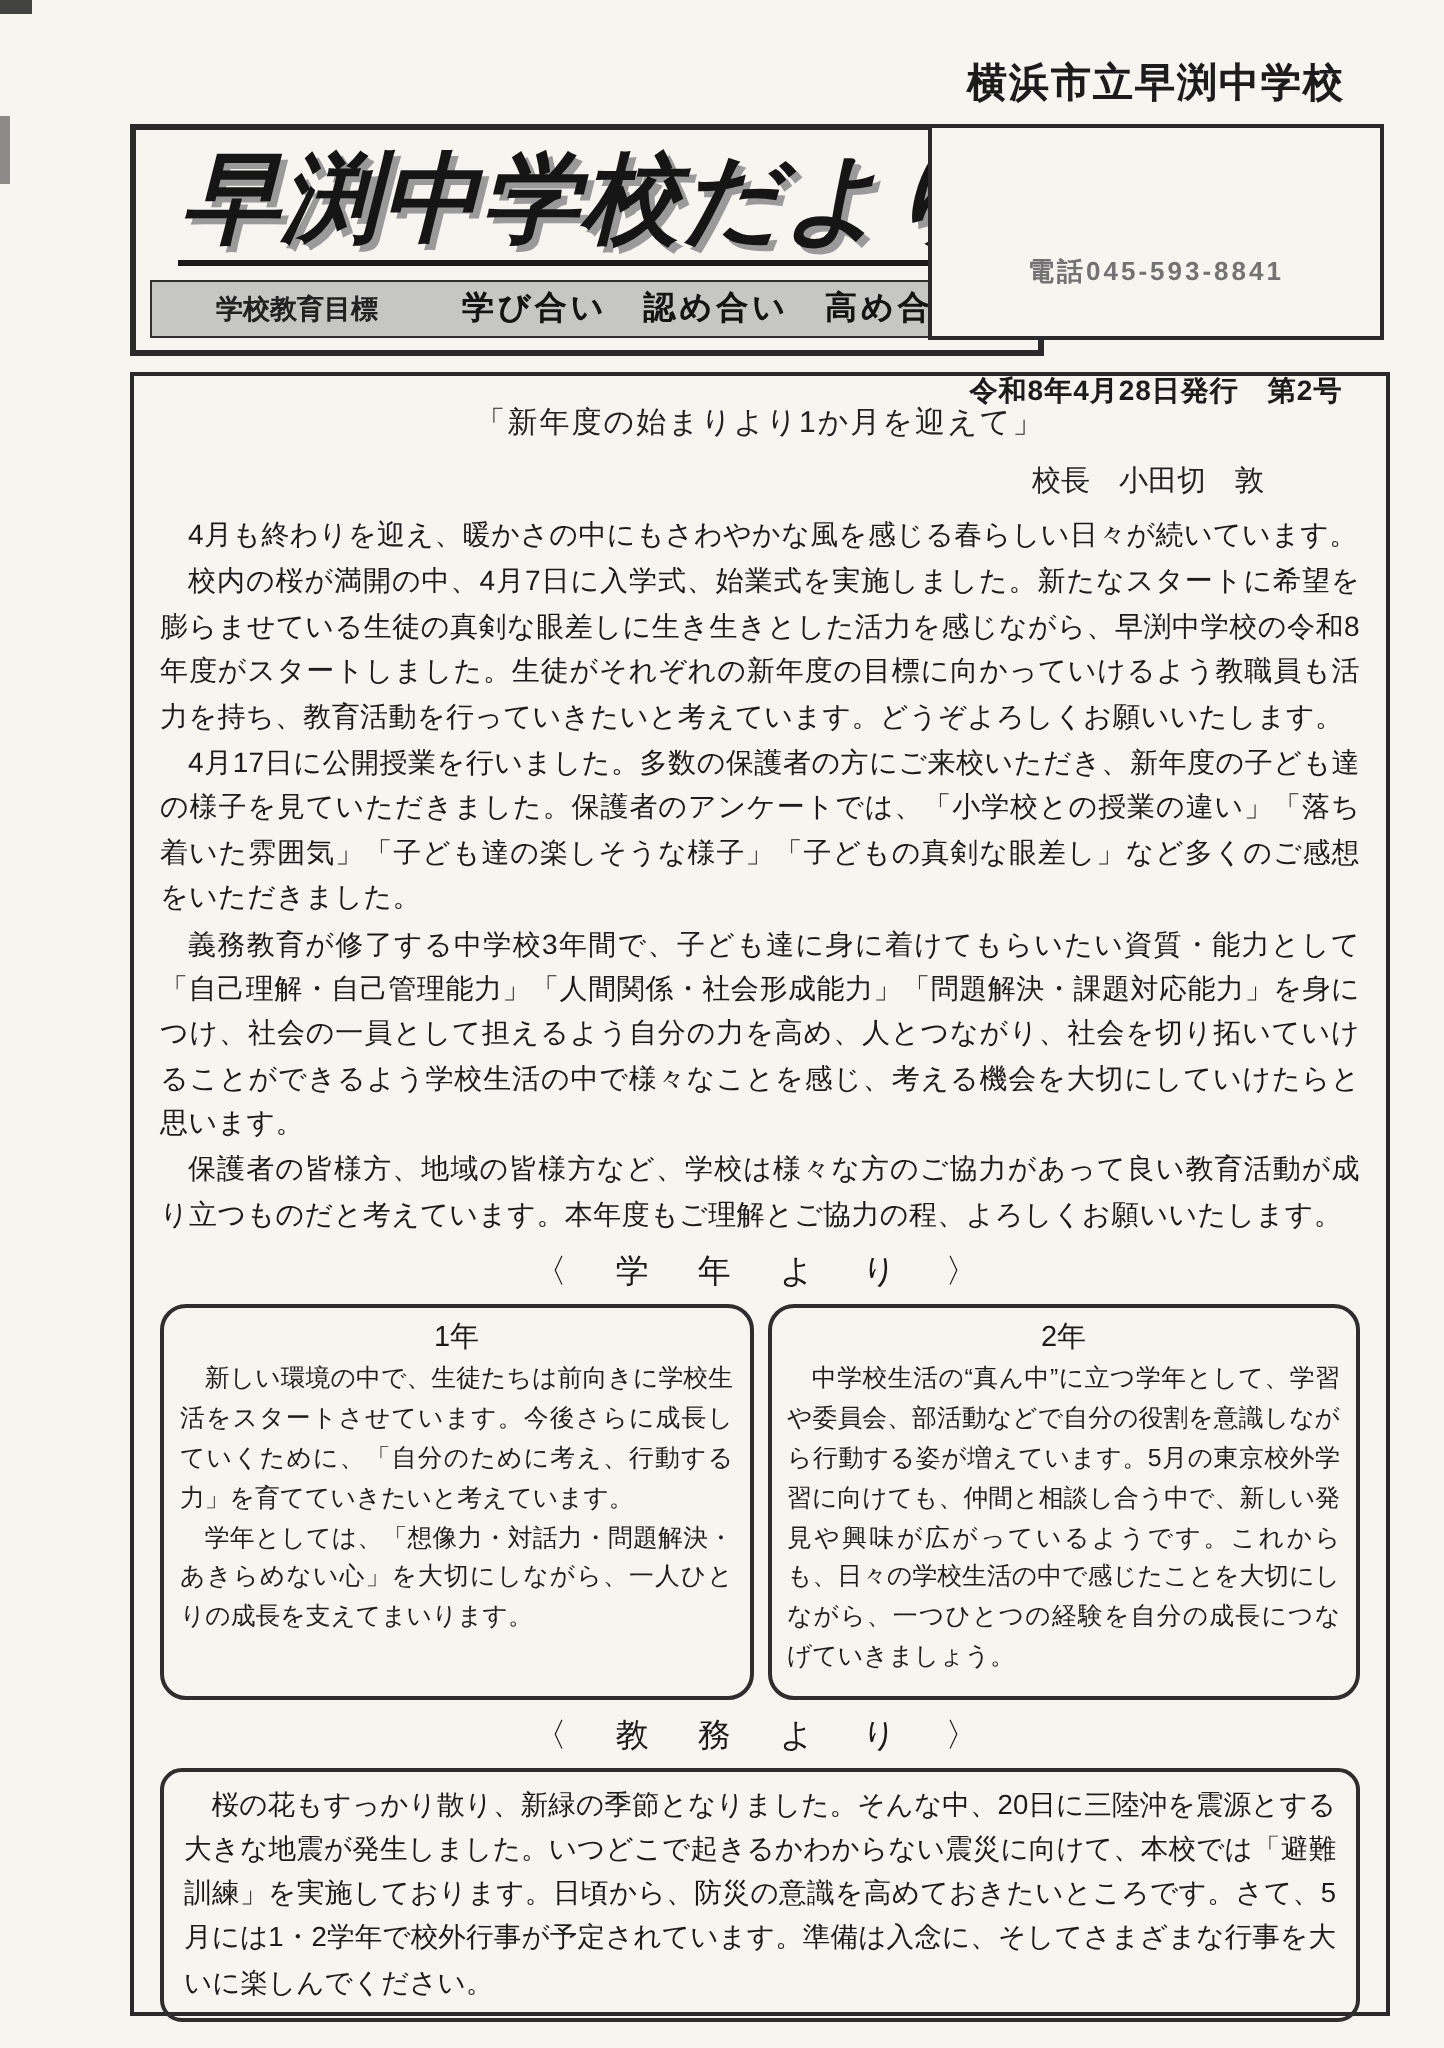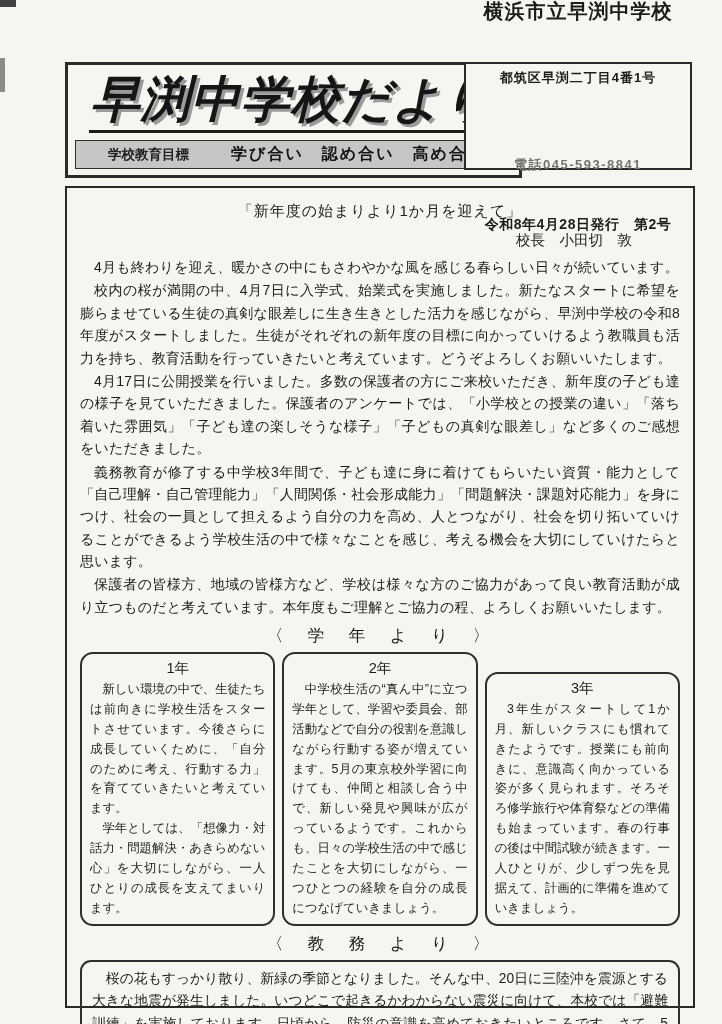--- a/index.html
+++ b/index.html
@@ -70,21 +70,21 @@
     text-indent:1em;color:#1b1b1b;letter-spacing:.2px;
   }
   .body-par + .body-par{margin-top:1px;}
 
   .section-heading{
     text-align:center;font-size:16.5px;letter-spacing:4px;
     margin:7px 0 5px 0;color:#1b1b1b;
   }
 
   
-  .grade-row{display:flex;gap:7px;align-items:flex-end;}
+  .grade-row{display:flex;gap:7px;align-items:flex-start;}
   .grade-box{
     flex:1;border:2px solid #2e2e2e;border-radius:13px;
     padding:4px 8px 6px 8px;box-sizing:border-box;min-height:198px;
     background:transparent;
   }
   .grade-title{text-align:center;font-size:14.5px;margin:1px 0 2px 0;color:#1b1b1b;}
   .grade-par{font-size:12.4px;line-height:1.6;text-align:justify;text-indent:1em;color:#1e1e1e;}
 
   
   .kyomu-box{
@@ -106,21 +106,20 @@
       <span class="mast-title">早渕中学校だより</span>
     </div>
     <div class="goal-bar">
       <span class="goal-label">学校教育目標</span>
       <span class="goal-text">学び合い　認め合い　高め合う</span>
     </div>
   </div>
 
   <div class="masthead-right">
     <div class="school-name">横浜市立早渕中学校</div>
-    <div class="school-address">都筑区早渕二丁目4番1号</div>
     <div class="school-phone">電話045-593-8841</div>
     <div class="school-issue">令和8年4月28日発行　第2号</div>
   </div>
 
   <div class="content-frame">
 
     <div class="article-title">「新年度の始まりより1か月を迎えて」</div>
     <div class="byline">校長　小田切　敦</div>
 
     <div class="body-par">4月も終わりを迎え、暖かさの中にもさわやかな風を感じる春らしい日々が続いています。</div>
@@ -134,24 +133,20 @@
     <div class="grade-row">
       <div class="grade-box">
         <div class="grade-title">1年</div>
         <div class="grade-par">新しい環境の中で、生徒たちは前向きに学校生活をスタートさせています。今後さらに成長していくために、「自分のために考え、行動する力」を育てていきたいと考えています。</div>
         <div class="grade-par">学年としては、「想像力・対話力・問題解決・あきらめない心」を大切にしながら、一人ひとりの成長を支えてまいります。</div>
       </div>
       <div class="grade-box">
         <div class="grade-title">2年</div>
         <div class="grade-par">中学校生活の“真ん中”に立つ学年として、学習や委員会、部活動などで自分の役割を意識しながら行動する姿が増えています。5月の東京校外学習に向けても、仲間と相談し合う中で、新しい発見や興味が広がっているようです。これからも、日々の学校生活の中で感じたことを大切にしながら、一つひとつの経験を自分の成長につなげていきましょう。</div>
       </div>
-      <div class="grade-box">
-        <div class="grade-title">3年</div>
-        <div class="grade-par">3年生がスタートして1か月、新しいクラスにも慣れてきたようです。授業にも前向きに、意識高く向かっている姿が多く見られます。そろそろ修学旅行や体育祭などの準備も始まっています。春の行事の後は中間試験が続きます。一人ひとりが、少しずつ先を見据えて、計画的に準備を進めていきましょう。</div>
-      </div>
     </div>
 
     <div class="section-heading">〈　教　務　よ　り　〉</div>
 
     <div class="kyomu-box">
       <div class="kyomu-par">桜の花もすっかり散り、新緑の季節となりました。そんな中、20日に三陸沖を震源とする大きな地震が発生しました。いつどこで起きるかわからない震災に向けて、本校では「避難訓練」を実施しております。日頃から、防災の意識を高めておきたいところです。さて、5月には1・2学年で校外行事が予定されています。準備は入念に、そしてさまざまな行事を大いに楽しんでください。</div>
     </div>
 
   </div>
 </div>

